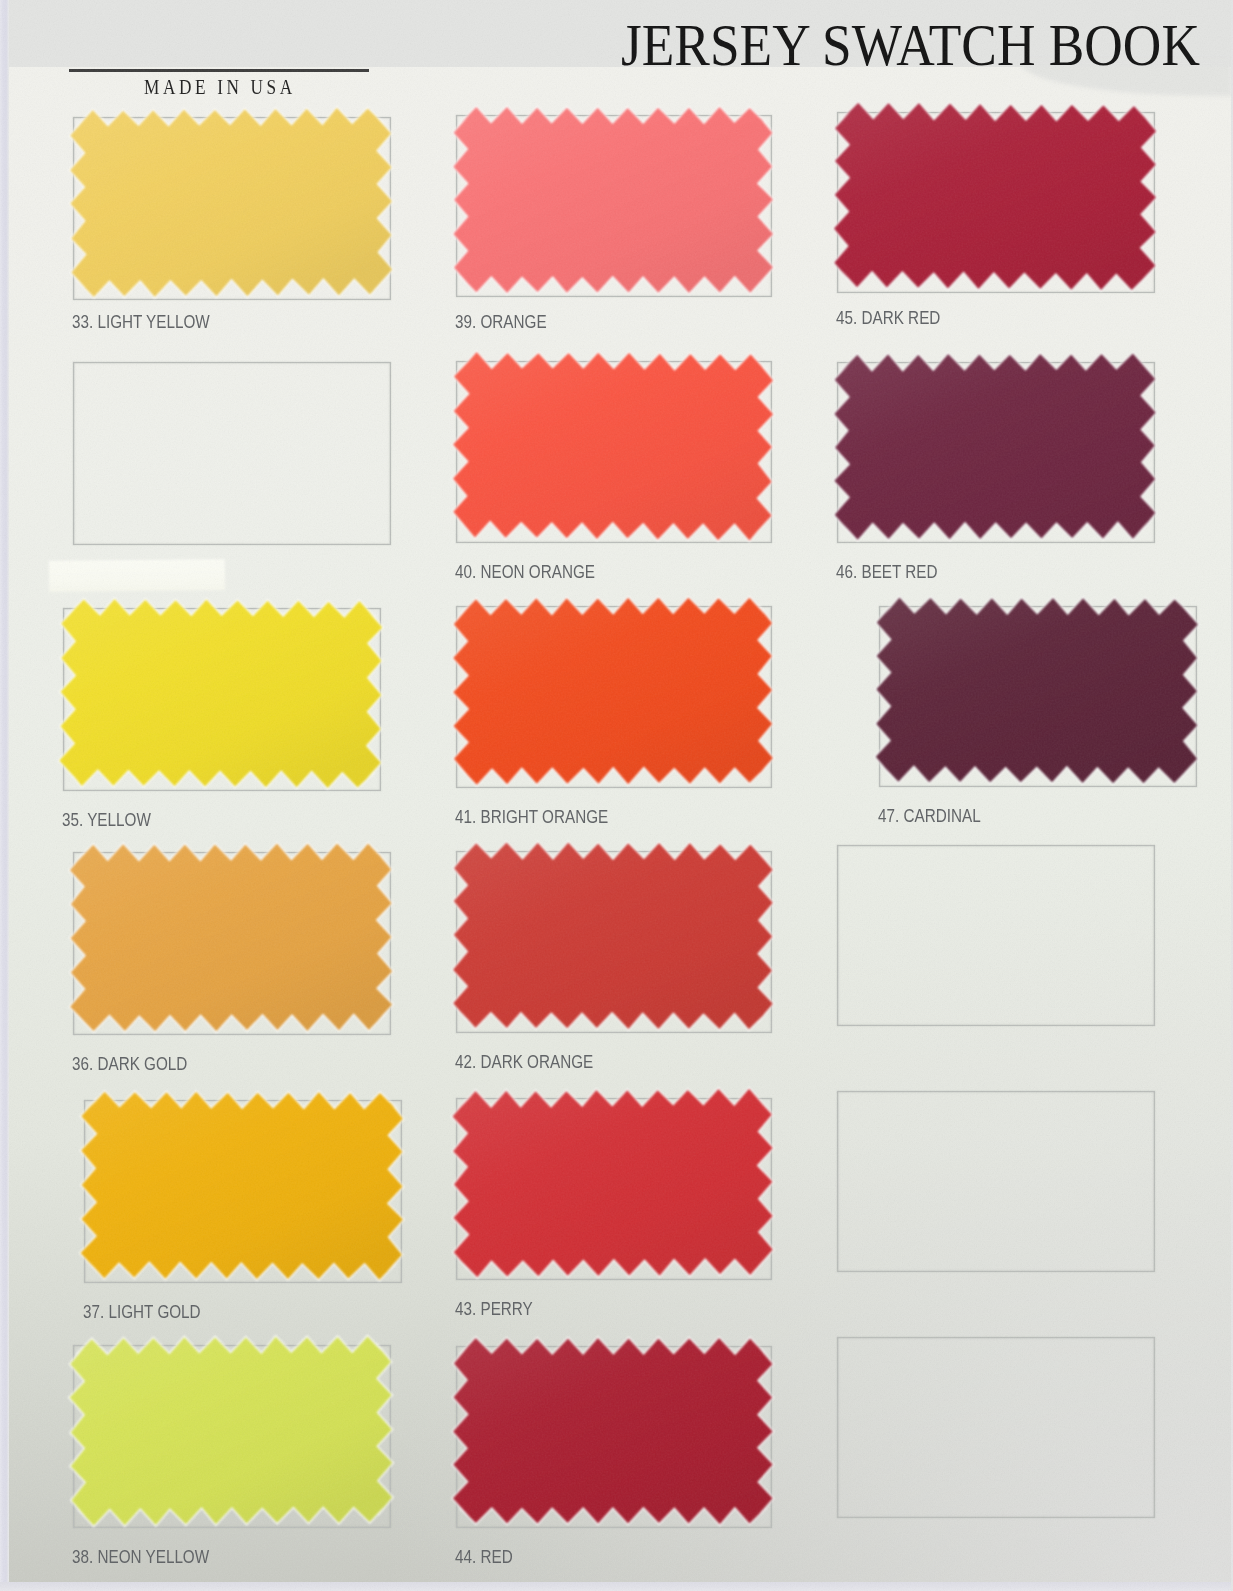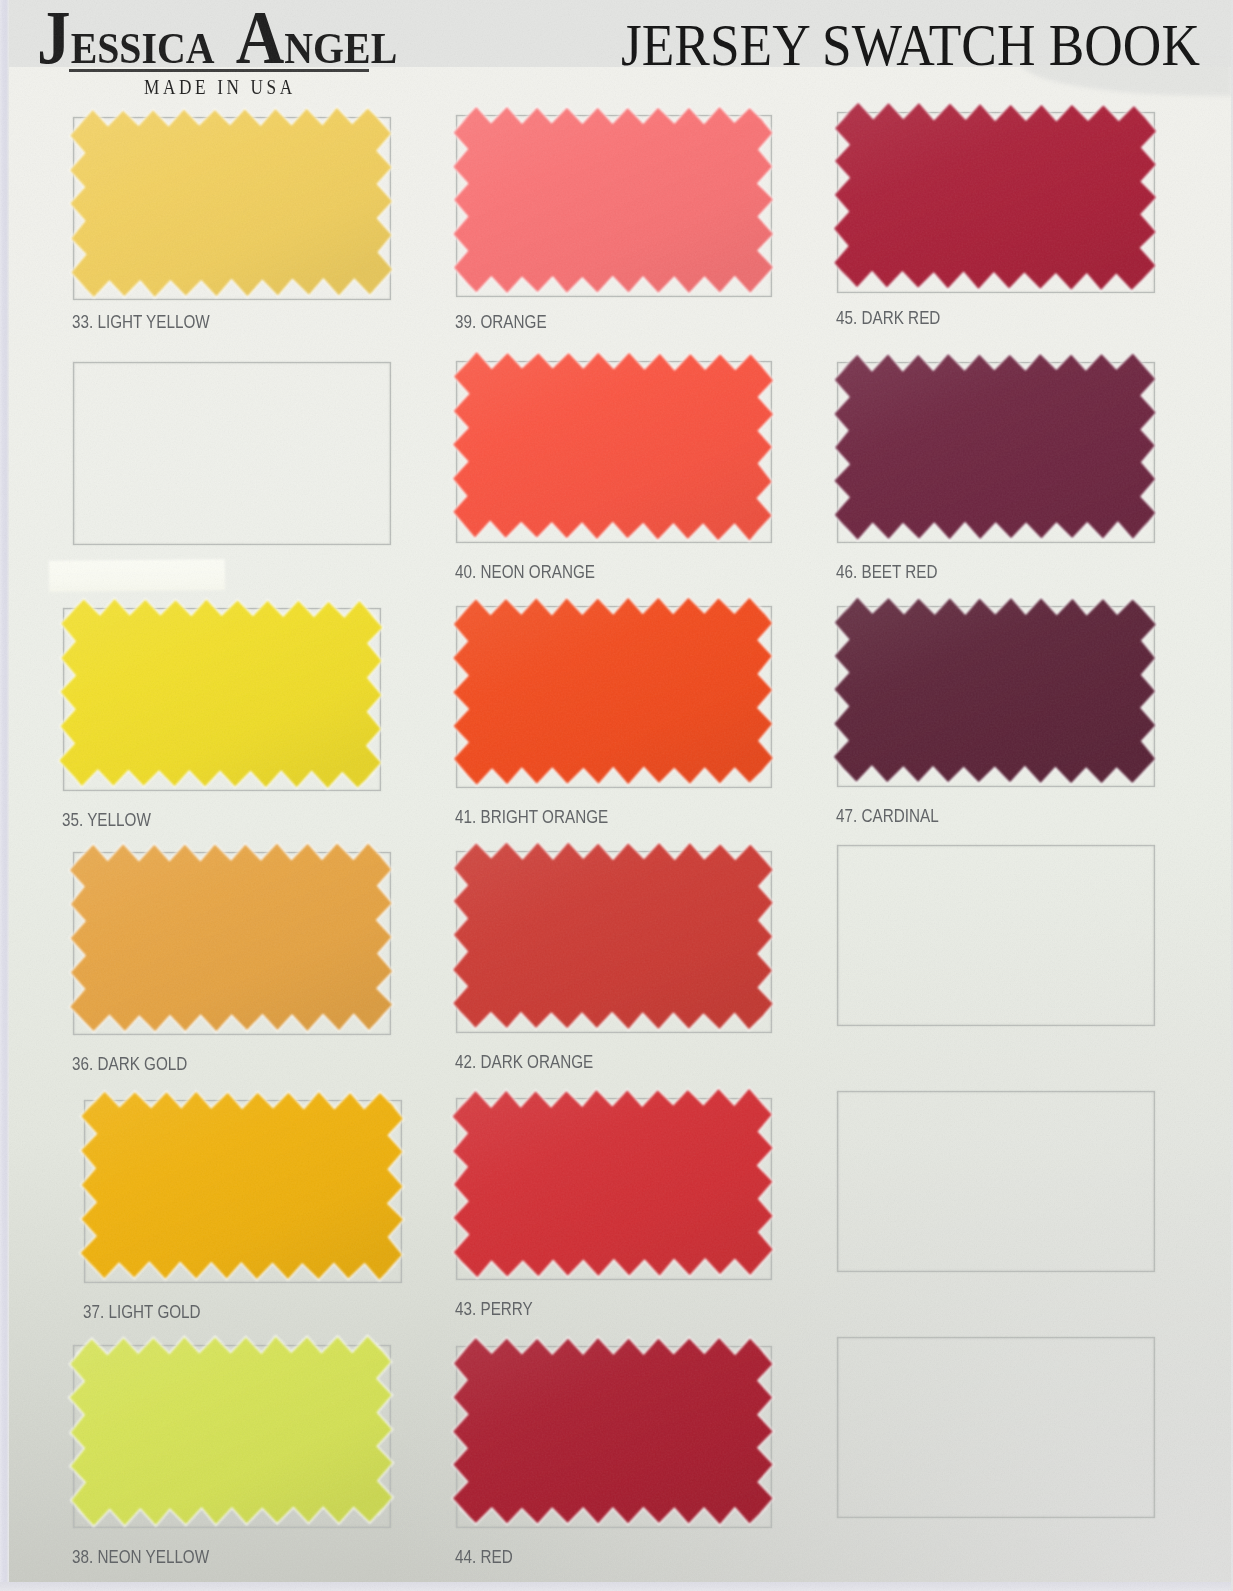--- a/index.html
+++ b/index.html
@@ -67,23 +67,20 @@
 <body>
 
 <div id="page">
   <div class="sheet-shadow-l"></div>
   <div class="sheet"></div>
   <div class="sheet-top"></div>
   <div class="sheet-topcurve"></div>
   <div class="sheet-shadow-b"></div>
   <div class="sheet-shadow-r"></div>
 
-  <div class="brand">
-    <div class="brand-name" title="Jessica Angel"><span class="cap">J</span><span>ESSICA</span><span class="gap"></span><span class="cap">A</span><span>NGEL</span></div>
-  </div>
   <div class="brand-rule"></div>
   <div class="brand-sub">MADE IN USA</div>
   <div class="book-title">JERSEY SWATCH BOOK</div>
 
   <div class="tape" style="left:49px;top:560px;width:176px;height:31px;"></div>
 
   <svg width="0" height="0" style="position:absolute">
     <defs>
       <linearGradient id="clothShade" x1="0" y1="0" x2="0.75" y2="1">
         <stop offset="0%" stop-color="#ffffff" stop-opacity="0.085"></stop>
@@ -208,21 +205,21 @@
       </div>
       <div class="cell" style="left: 837px; top: 362px; width: 318px; height: 231px;">
         <div class="frame" style="width: 318px; height: 181px;"></div>
         <svg class="fab" width="378" height="241" viewBox="-30 -30 378 241" style="left: -30px; top: -30px;">
           <polygon points="-0.5,8.3 15.8,-8.4 30.3,8.7 46.5,-8.8 61.1,8.8 76.7,-8.2 91.7,8.5 106.6,-8.8 123.0,8.2 137.8,-8.0 152.7,7.8 168.2,-7.6 183.9,8.4 198.6,-8.4 214.7,7.8 229.6,-7.6 244.2,8.7 259.9,-8.0 274.8,7.7 291.3,-8.3 306.0,8.6 298.9,0.6 313.6,17.2 298.5,33.6 313.9,50.8 298.5,67.7 312.9,83.7 298.9,100.5 313.1,117.3 298.0,134.6 313.1,150.9 299.0,168.1 305.5,159.4 290.6,176.8 275.5,159.4 260.6,176.4 244.9,160.0 229.8,175.8 214.1,160.1 199.1,176.1 183.8,160.1 168.7,175.8 153.4,159.8 137.8,176.3 122.7,159.2 107.2,176.4 91.9,159.4 76.7,176.0 60.7,159.7 46.2,176.1 30.4,159.4 15.3,176.6 0.1,159.8 7.3,168.5 -7.6,151.4 7.7,134.1 -7.8,117.6 8.0,101.0 -6.9,84.2 6.9,67.3 -7.5,50.8 8.1,33.7 -7.0,16.4 8.0,0.5" fill="none" stroke="rgba(255,255,255,0.85)" stroke-width="3" transform="translate(5,0.5) rotate(-0.26 159 90.5)"></polygon>
           <polygon points="-0.5,8.3 15.8,-8.4 30.3,8.7 46.5,-8.8 61.1,8.8 76.7,-8.2 91.7,8.5 106.6,-8.8 123.0,8.2 137.8,-8.0 152.7,7.8 168.2,-7.6 183.9,8.4 198.6,-8.4 214.7,7.8 229.6,-7.6 244.2,8.7 259.9,-8.0 274.8,7.7 291.3,-8.3 306.0,8.6 298.9,0.6 313.6,17.2 298.5,33.6 313.9,50.8 298.5,67.7 312.9,83.7 298.9,100.5 313.1,117.3 298.0,134.6 313.1,150.9 299.0,168.1 305.5,159.4 290.6,176.8 275.5,159.4 260.6,176.4 244.9,160.0 229.8,175.8 214.1,160.1 199.1,176.1 183.8,160.1 168.7,175.8 153.4,159.8 137.8,176.3 122.7,159.2 107.2,176.4 91.9,159.4 76.7,176.0 60.7,159.7 46.2,176.1 30.4,159.4 15.3,176.6 0.1,159.8 7.3,168.5 -7.6,151.4 7.7,134.1 -7.8,117.6 8.0,101.0 -6.9,84.2 6.9,67.3 -7.5,50.8 8.1,33.7 -7.0,16.4 8.0,0.5" fill="#6E2540" transform="translate(5,0.5) rotate(-0.26 159 90.5)"></polygon>
           <polygon points="-0.5,8.3 15.8,-8.4 30.3,8.7 46.5,-8.8 61.1,8.8 76.7,-8.2 91.7,8.5 106.6,-8.8 123.0,8.2 137.8,-8.0 152.7,7.8 168.2,-7.6 183.9,8.4 198.6,-8.4 214.7,7.8 229.6,-7.6 244.2,8.7 259.9,-8.0 274.8,7.7 291.3,-8.3 306.0,8.6 298.9,0.6 313.6,17.2 298.5,33.6 313.9,50.8 298.5,67.7 312.9,83.7 298.9,100.5 313.1,117.3 298.0,134.6 313.1,150.9 299.0,168.1 305.5,159.4 290.6,176.8 275.5,159.4 260.6,176.4 244.9,160.0 229.8,175.8 214.1,160.1 199.1,176.1 183.8,160.1 168.7,175.8 153.4,159.8 137.8,176.3 122.7,159.2 107.2,176.4 91.9,159.4 76.7,176.0 60.7,159.7 46.2,176.1 30.4,159.4 15.3,176.6 0.1,159.8 7.3,168.5 -7.6,151.4 7.7,134.1 -7.8,117.6 8.0,101.0 -6.9,84.2 6.9,67.3 -7.5,50.8 8.1,33.7 -7.0,16.4 8.0,0.5" fill="url(#clothShade)" transform="translate(5,0.5) rotate(-0.26 159 90.5)"></polygon>
         </svg>
         <div class="label" style="left: -1px; top: 199px;">46. BEET RED</div>
       </div>
-      <div class="cell" style="left: 837px; top: 606px; width: 312px; height: 231px;">
+      <div class="cell" style="left: 879px; top: 606px; width: 312px; height: 231px;">
         <div class="frame" style="width: 318px; height: 181px;"></div>
         <svg class="fab" width="378" height="241" viewBox="-30 -30 378 241" style="left: -30px; top: -30px;">
           <polygon points="0.6,8.6 15.0,-8.3 30.0,7.9 46.1,-7.9 61.7,8.5 76.1,-7.7 92.4,8.5 107.4,-7.9 123.0,8.6 137.1,-7.9 152.9,8.1 168.6,-8.6 183.3,8.3 198.6,-8.5 214.4,8.4 230.1,-8.1 244.3,8.5 260.6,-7.9 274.8,7.9 290.1,-7.7 306.6,8.2 297.9,-0.1 313.6,17.2 298.7,33.4 312.9,50.8 298.7,67.6 313.1,84.0 298.2,100.5 313.5,118.0 299.1,133.9 313.5,151.6 298.3,167.6 306.2,159.7 290.7,176.0 274.9,160.1 260.0,176.3 244.5,160.4 229.5,176.4 213.7,160.1 199.0,176.3 183.2,159.2 168.4,175.7 153.1,160.1 137.1,175.9 122.0,160.3 106.5,176.1 91.3,159.7 76.5,176.0 61.7,160.1 45.6,176.2 30.2,159.3 14.8,175.9 -0.2,160.2 7.0,168.5 -8.0,150.9 7.1,134.6 -7.7,117.9 7.3,100.4 -7.7,83.5 7.3,66.7 -7.6,50.2 7.3,33.8 -7.6,16.7 6.9,0.4" fill="none" stroke="rgba(255,255,255,0.85)" stroke-width="3" transform="translate(5,0.5) rotate(0.26 159 90.5)"></polygon>
           <polygon points="0.6,8.6 15.0,-8.3 30.0,7.9 46.1,-7.9 61.7,8.5 76.1,-7.7 92.4,8.5 107.4,-7.9 123.0,8.6 137.1,-7.9 152.9,8.1 168.6,-8.6 183.3,8.3 198.6,-8.5 214.4,8.4 230.1,-8.1 244.3,8.5 260.6,-7.9 274.8,7.9 290.1,-7.7 306.6,8.2 297.9,-0.1 313.6,17.2 298.7,33.4 312.9,50.8 298.7,67.6 313.1,84.0 298.2,100.5 313.5,118.0 299.1,133.9 313.5,151.6 298.3,167.6 306.2,159.7 290.7,176.0 274.9,160.1 260.0,176.3 244.5,160.4 229.5,176.4 213.7,160.1 199.0,176.3 183.2,159.2 168.4,175.7 153.1,160.1 137.1,175.9 122.0,160.3 106.5,176.1 91.3,159.7 76.5,176.0 61.7,160.1 45.6,176.2 30.2,159.3 14.8,175.9 -0.2,160.2 7.0,168.5 -8.0,150.9 7.1,134.6 -7.7,117.9 7.3,100.4 -7.7,83.5 7.3,66.7 -7.6,50.2 7.3,33.8 -7.6,16.7 6.9,0.4" fill="#5C2338" transform="translate(5,0.5) rotate(0.26 159 90.5)"></polygon>
           <polygon points="0.6,8.6 15.0,-8.3 30.0,7.9 46.1,-7.9 61.7,8.5 76.1,-7.7 92.4,8.5 107.4,-7.9 123.0,8.6 137.1,-7.9 152.9,8.1 168.6,-8.6 183.3,8.3 198.6,-8.5 214.4,8.4 230.1,-8.1 244.3,8.5 260.6,-7.9 274.8,7.9 290.1,-7.7 306.6,8.2 297.9,-0.1 313.6,17.2 298.7,33.4 312.9,50.8 298.7,67.6 313.1,84.0 298.2,100.5 313.5,118.0 299.1,133.9 313.5,151.6 298.3,167.6 306.2,159.7 290.7,176.0 274.9,160.1 260.0,176.3 244.5,160.4 229.5,176.4 213.7,160.1 199.0,176.3 183.2,159.2 168.4,175.7 153.1,160.1 137.1,175.9 122.0,160.3 106.5,176.1 91.3,159.7 76.5,176.0 61.7,160.1 45.6,176.2 30.2,159.3 14.8,175.9 -0.2,160.2 7.0,168.5 -8.0,150.9 7.1,134.6 -7.7,117.9 7.3,100.4 -7.7,83.5 7.3,66.7 -7.6,50.2 7.3,33.8 -7.6,16.7 6.9,0.4" fill="url(#clothShade)" transform="translate(5,0.5) rotate(0.26 159 90.5)"></polygon>
         </svg>
         <div class="label" style="left: -1px; top: 199px;">47. CARDINAL</div>
       </div>
       <div class="cell" style="left: 837px; top: 845px; width: 318px; height: 231px;">
         <div class="frame" style="width: 318px; height: 181px;"></div>

